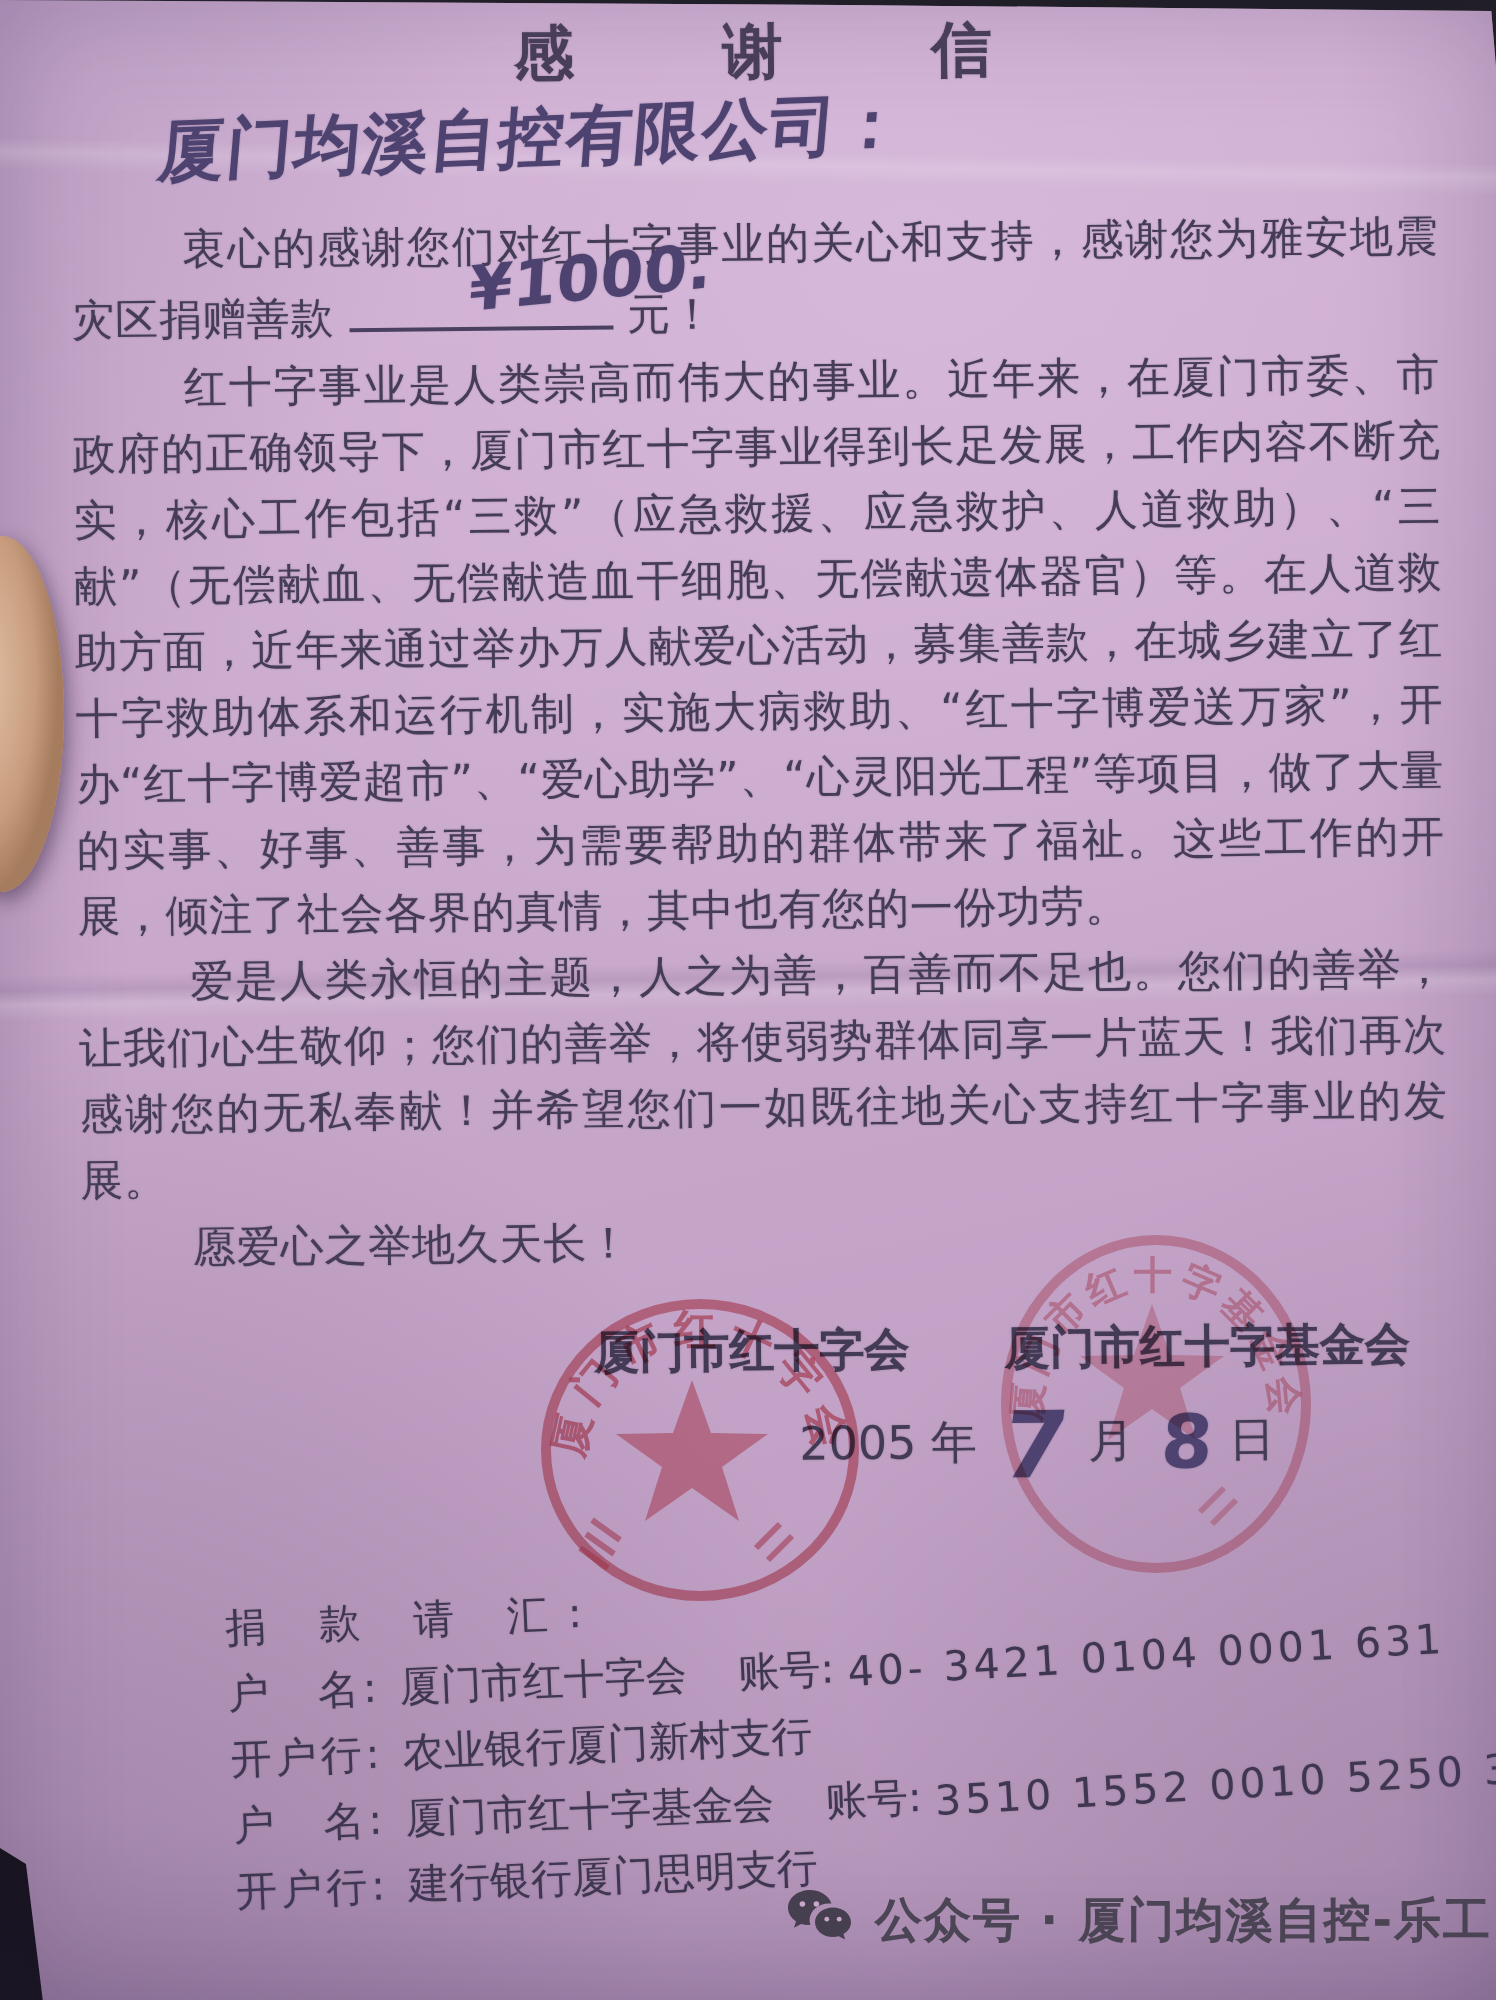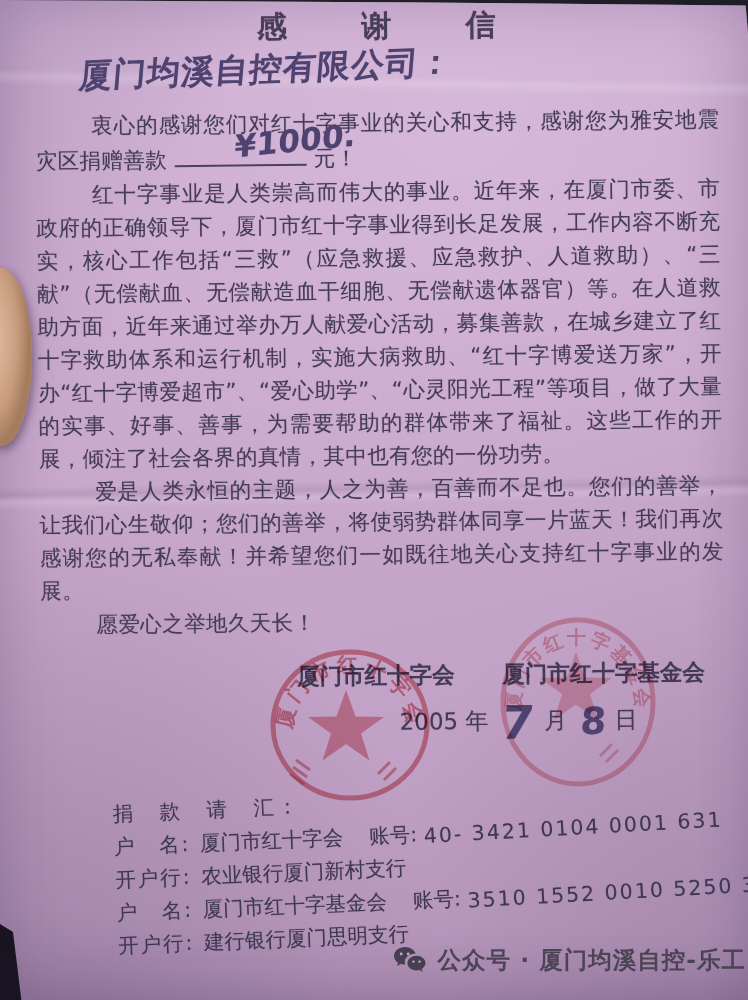--- a/index.html
+++ b/index.html
@@ -48,21 +48,21 @@
   .bank{position:absolute;left:112px;top:800px;z-index:2;color:#3f3752;font-size:20.5px;
     transform:rotate(-2.4deg);transform-origin:left top;text-shadow:0 0 1px rgba(70,60,95,.3);}
   .bank .bh{letter-spacing:10px;margin-bottom:4px;}
   .bank-row{margin-top:5px;white-space:nowrap;}
   .bank-row .lbl{display:inline-block;width:86px;letter-spacing:2px;}
   .bank-row .acct-lbl{margin-left:26px;}
   .bank-row .acct{letter-spacing:2px;display:inline-block;transform:rotate(-.8deg);}
   .seal{position:absolute;mix-blend-mode:multiply;z-index:3;}
   .seal-left{left:266px;top:646px;}
   .seal-right{left:496px;top:614px;opacity:.8;}
-  .watermark{position:absolute;right:18px;bottom:24px;z-index:5;display:flex;align-items:center;gap:10px;
+  .watermark{position:absolute;right:18px;bottom:24px;z-index:5;display:flex;align-items:flex-start;gap:10px;
     color:#443f4e;font-size:23.5px;font-weight:600;opacity:.92;letter-spacing:1px;}
 </style>
 </head>
 <body>
 
 <div class="photo">
   <div class="paper"></div>
   <div class="creases"></div>
   <div class="finger"></div>
 

